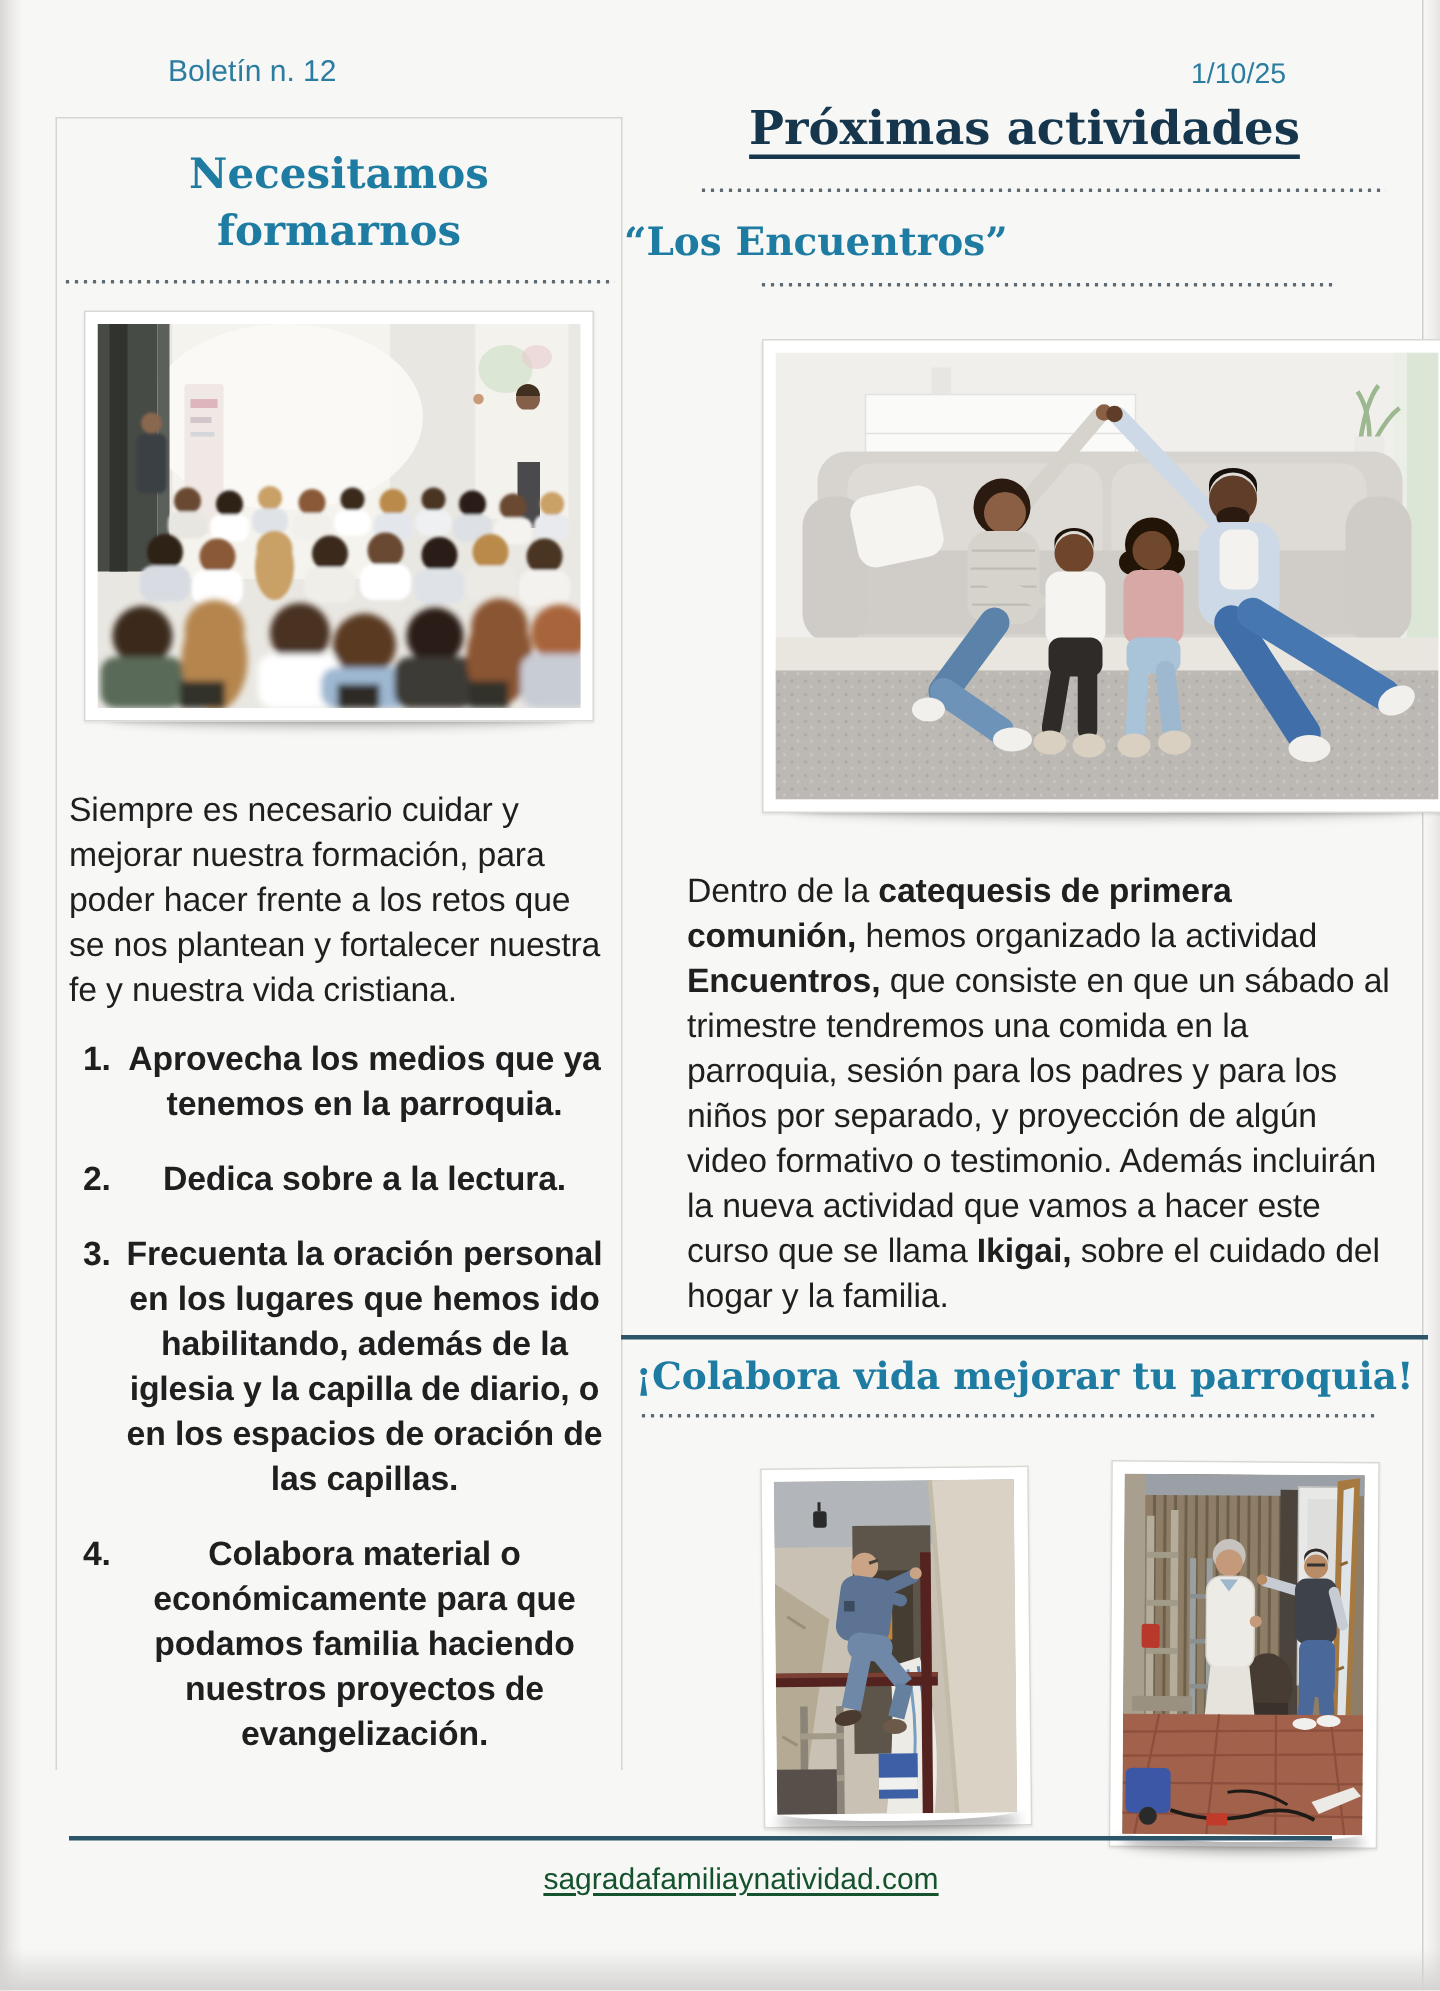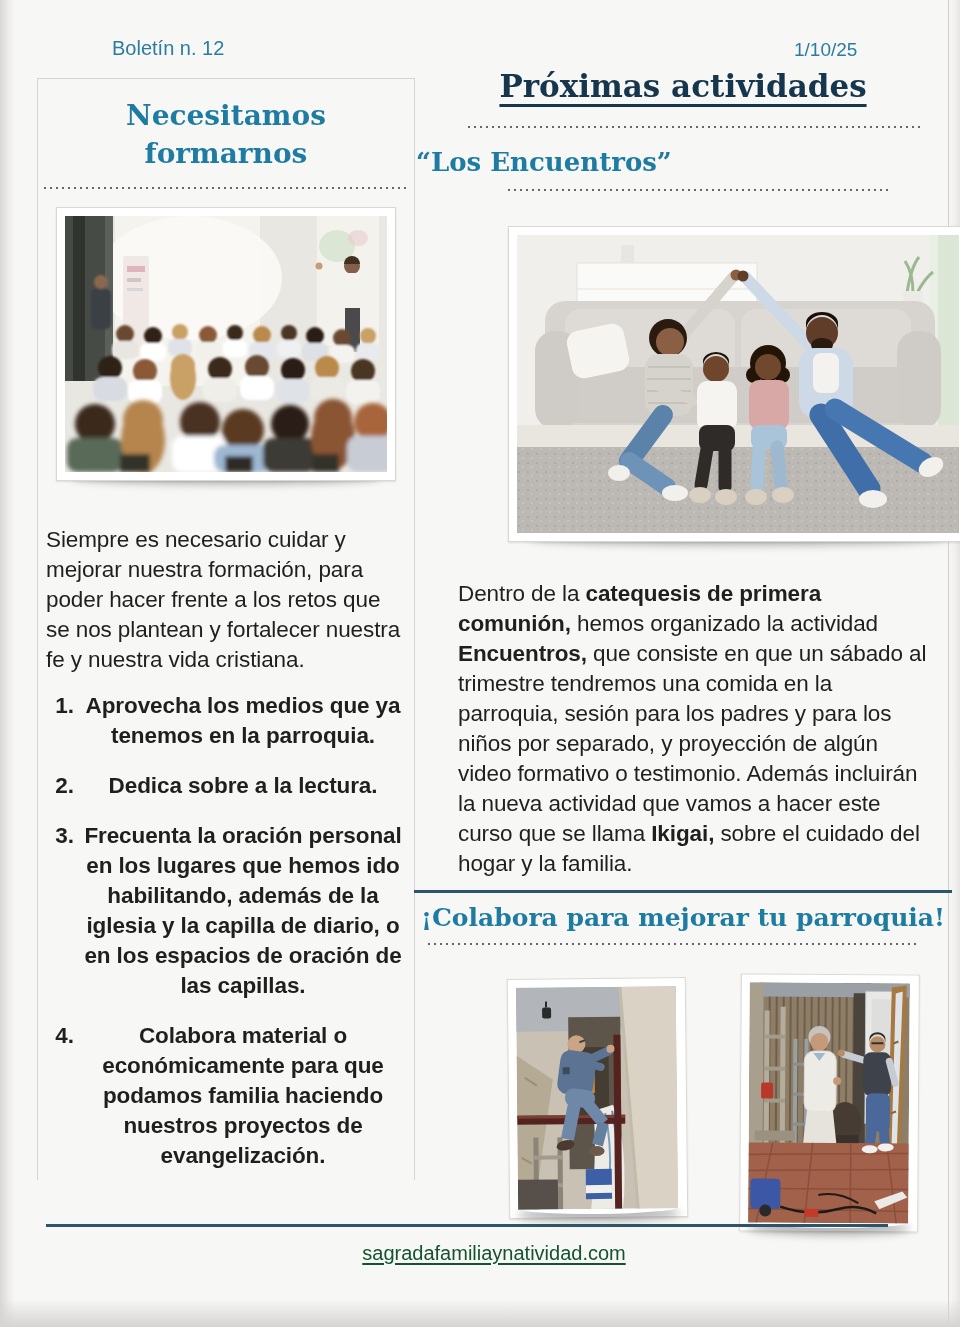--- a/index.html
+++ b/index.html
@@ -290,21 +290,21 @@
         <line x1="318" y1="174" x2="406" y2="228" stroke="#4677b0" stroke-width="21" stroke-linecap="round"></line>
         <ellipse cx="356" cy="264" rx="14" ry="9" fill="#f2f0ec"></ellipse>
         <ellipse cx="414" cy="232" rx="13" ry="9" fill="#f2f0ec" transform="rotate(-28 414 232)"></ellipse>
       </svg>
     </figure>
 
     <p class="body-text para"><span>Dentro de la </span><b>catequesis de primera comunión,</b><span> hemos organizado la actividad </span><b>Encuentros,</b><span> que consiste en que un sábado al trimestre tendremos una comida en la parroquia, sesión para los padres y para los niños por separado, y proyección de algún video formativo o testimonio. Además incluirán la nueva actividad que vamos a hacer este curso que se llama </span><b>Ikigai,</b><span> sobre el cuidado del hogar y la familia.</span></p>
 
     <div class="hline hl-1"></div>
 
-    <h3 class="serif teal colab">¡Colabora para mejorar tu parroquia!</h3>
+    <h3 class="serif teal colab">¡Colabora vida mejorar tu parroquia!</h3>
     <div class="dotted dot3"></div>
 
     <figure class="photo photo-work-left">
       <svg viewBox="0 0 160 222" width="160" height="222" preserveAspectRatio="none">
         <rect width="160" height="222" fill="#c9c2b4"></rect>
         <path d="M0 0 h160 v28 l-62 16 h-98 z" fill="#b2b6bb"></path>
         <rect x="26" y="20" width="9" height="11" rx="2" fill="#2a2a2a"></rect>
         <line x1="30" y1="14" x2="30" y2="20" stroke="#2a2a2a" stroke-width="2"></line>
         <rect x="52" y="30" width="52" height="152" fill="#5e554a"></rect>
         <rect x="58" y="60" width="34" height="72" fill="#453c32"></rect>

